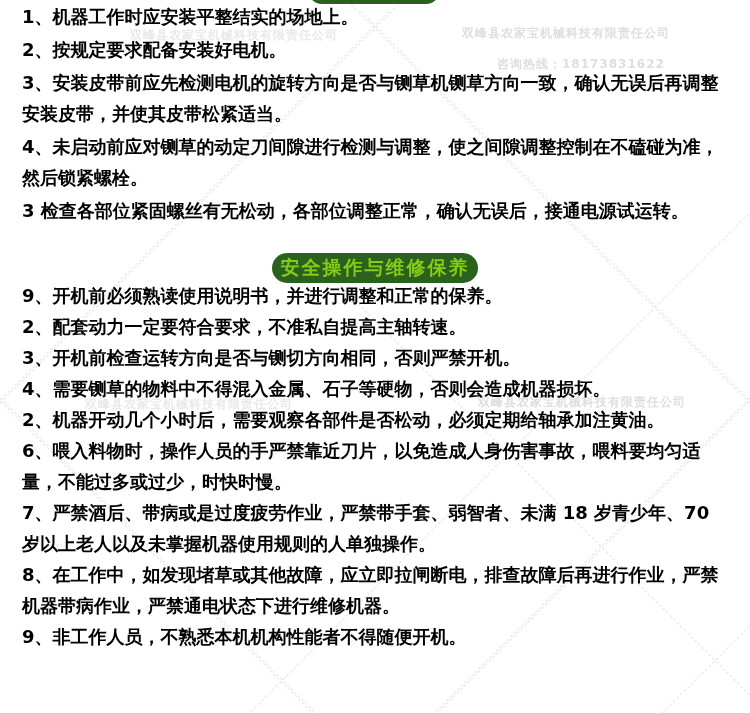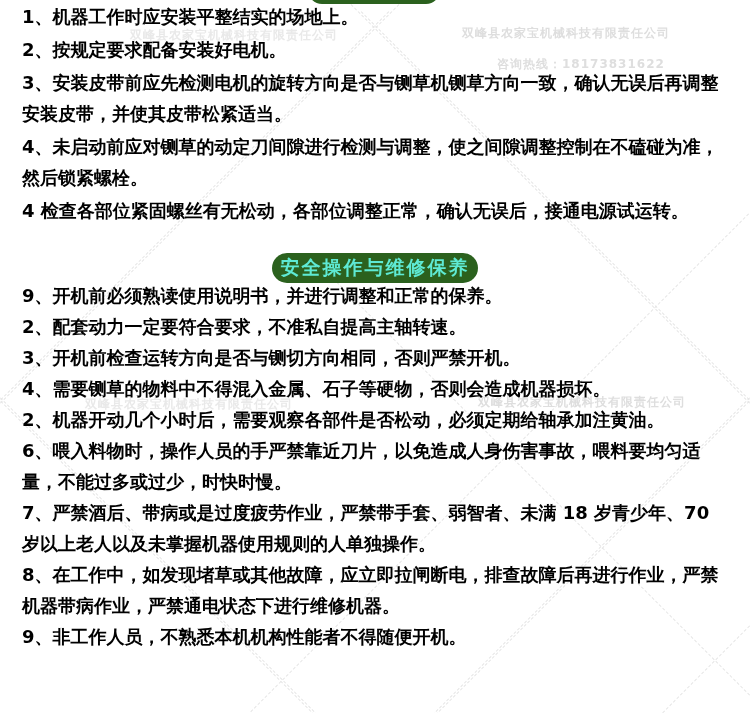--- a/index.html
+++ b/index.html
@@ -26,21 +26,21 @@
     position:absolute; left:308px; top:-24px; width:132px; height:28px;
     border-radius:14px; background:#2b611e;
   }
   
   .banner {
     position:absolute; left:272px; top:253px; width:206px; height:30px;
     background:#2b611e; border-radius:15px;
     display:flex; align-items:center; justify-content:center;
   }
   .banner span {
-    color:#5eead4; font-size:19px; font-weight:bold; letter-spacing:2px;
+    color:#84cc16; font-size:19px; font-weight:bold; letter-spacing:2px;
   }
   
   .sec {
     position:absolute; left:22px; width:700px;
     color:#000000; font-weight:bold; font-size:18px; line-height:31px;
   }
   .sec p { margin:0; }
   .sec1 { top:1px; }
   .sec1 p { margin-bottom:2px; }
   .sec2 { top:280px; }
@@ -68,21 +68,21 @@
   <div class="wm lighter" style="left:85px;  top:396px;">双峰县农家宝机械科技有限责任公司</div>
   <div class="wm" style="left:478px; top:394px;">双峰县农家宝机械科技有限责任公司</div>
 
   <div class="partial-banner"></div>
 
   <div class="sec sec1">
     <p>1、机器工作时应安装平整结实的场地上。</p>
     <p>2、按规定要求配备安装好电机。</p>
     <p>3、安装皮带前应先检测电机的旋转方向是否与铡草机铡草方向一致，确认无误后再调整安装皮带，并使其皮带松紧适当。</p>
     <p>4、未启动前应对铡草的动定刀间隙进行检测与调整，使之间隙调整控制在不磕碰为准，然后锁紧螺栓。</p>
-    <p>4 检查各部位紧固螺丝有无松动，各部位调整正常，确认无误后，接通电源试运转。</p>
+    <p>3 检查各部位紧固螺丝有无松动，各部位调整正常，确认无误后，接通电源试运转。</p>
   </div>
 
   <div class="banner">
     <span>安全操作与维修保养</span>
   </div>
 
   <div class="sec sec2">
     <p>9、开机前必须熟读使用说明书，并进行调整和正常的保养。</p>
     <p>2、配套动力一定要符合要求，不准私自提高主轴转速。</p>
     <p>3、开机前检查运转方向是否与铡切方向相同，否则严禁开机。</p>

